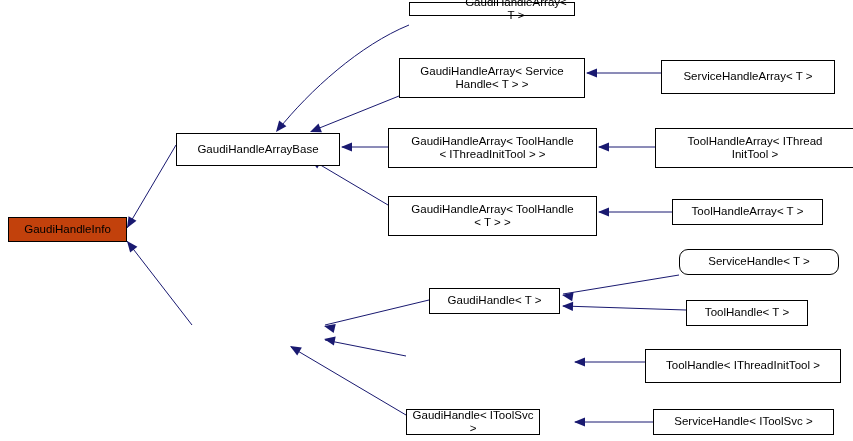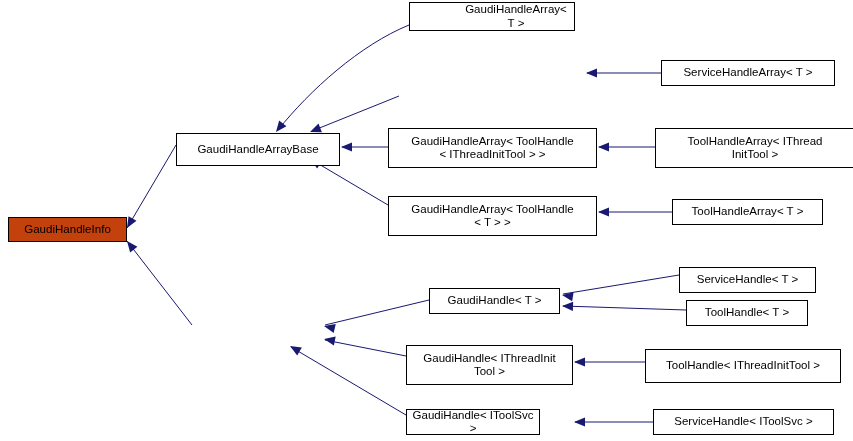--- a/index.html
+++ b/index.html
@@ -83,30 +83,30 @@
       <polygon points="562,295 573.5841702857316,292.1774127487049 572.1449732073614,301.2641454821802" fill="#191970"></polygon>
       <path d="M686,310 L563,306" stroke="#191970" stroke-width="1" fill="none"></path>
       <polygon points="562,306 573.1538367820416,301.7866966594397 572.8327614123785,310.98109226801535" fill="#191970"></polygon>
       <path d="M645,362 L575,362" stroke="#191970" stroke-width="1" fill="none"></path>
       <polygon points="574,362 585,357.4 585,366.6" fill="#191970"></polygon>
       <path d="M653,422 L575,422" stroke="#191970" stroke-width="1" fill="none"></path>
       <polygon points="574,422 585,417.4 585,426.6" fill="#191970"></polygon>
     </svg>
 <div class="node root" style="left: 8px; top: 217px; width: 119px; height: 25px;"><span class="node-label">GaudiHandleInfo</span></div>
     <div class="node" style="left: 176px; top: 133px; width: 164px; height: 33px;"><span class="node-label">GaudiHandleArrayBase</span></div>
-    <div class="node" style="left: 409px; top: 2px; width: 166px; height: 29px; padding-left: 48px;"><span class="node-label">GaudiHandleArray&lt; T &gt;</span></div>
+    <div class="node" style="left: 409px; top: 2px; width: 166px; height: 14px; padding-left: 48px;"><span class="node-label">GaudiHandleArray&lt; T &gt;</span></div>
+    <div class="node" style="left: 399px; top: 58px; width: 186px; height: 40px;"><span class="node-label">GaudiHandleArray&lt; Service
+Handle&lt; T &gt; &gt;</span></div>
     <div class="node" style="left: 388px; top: 128px; width: 209px; height: 40px;"><span class="node-label">GaudiHandleArray&lt; ToolHandle
 &lt; IThreadInitTool &gt; &gt;</span></div>
     <div class="node" style="left: 388px; top: 196px; width: 209px; height: 40px;"><span class="node-label">GaudiHandleArray&lt; ToolHandle
 &lt; T &gt; &gt;</span></div>
-    <div class="node" style="left: 661px; top: 60px; width: 174px; height: 26px;"><span class="node-label">ServiceHandleArray&lt; T &gt;</span></div>
+    <div class="node" style="left: 661px; top: 60px; width: 174px; height: 34px;"><span class="node-label">ServiceHandleArray&lt; T &gt;</span></div>
     <div class="node" style="left: 655px; top: 128px; width: 200px; height: 40px;"><span class="node-label">ToolHandleArray&lt; IThread
 InitTool &gt;</span></div>
     <div class="node" style="left: 672px; top: 199px; width: 151px; height: 26px; text-align: center;"><span class="node-label">ToolHandleArray&lt; T &gt;</span></div>
     <div class="node" style="left: 429px; top: 288px; width: 131px; height: 26px;"><span class="node-label">GaudiHandle&lt; T &gt;</span></div>
-    <div class="node" style="left: 406px; top: 345px; width: 167px; height: 40px;"><span class="node-label">GaudiHandle&lt; IThreadInit
-Tool &gt;</span></div>
     <div class="node" style="left: 406px; top: 409px; width: 134px; height: 26px;"><span class="node-label">GaudiHandle&lt; IToolSvc &gt;</span></div>
-    <div class="node" style="left: 679px; top: 267px; width: 137px; height: 26px;"><span class="node-label">ServiceHandle&lt; T &gt;</span></div>
+    <div class="node" style="left: 679px; top: 249px; width: 160px; height: 26px; border-radius: 9px;"><span class="node-label">ServiceHandle&lt; T &gt;</span></div>
     <div class="node" style="left: 686px; top: 300px; width: 122px; height: 26px;"><span class="node-label">ToolHandle&lt; T &gt;</span></div>
     <div class="node" style="left: 645px; top: 349px; width: 196px; height: 34px;"><span class="node-label">ToolHandle&lt; IThreadInitTool &gt;</span></div>
     <div class="node" style="left: 653px; top: 409px; width: 181px; height: 26px;"><span class="node-label">ServiceHandle&lt; IToolSvc &gt;</span></div>
   </div>
 
 </body></html>

